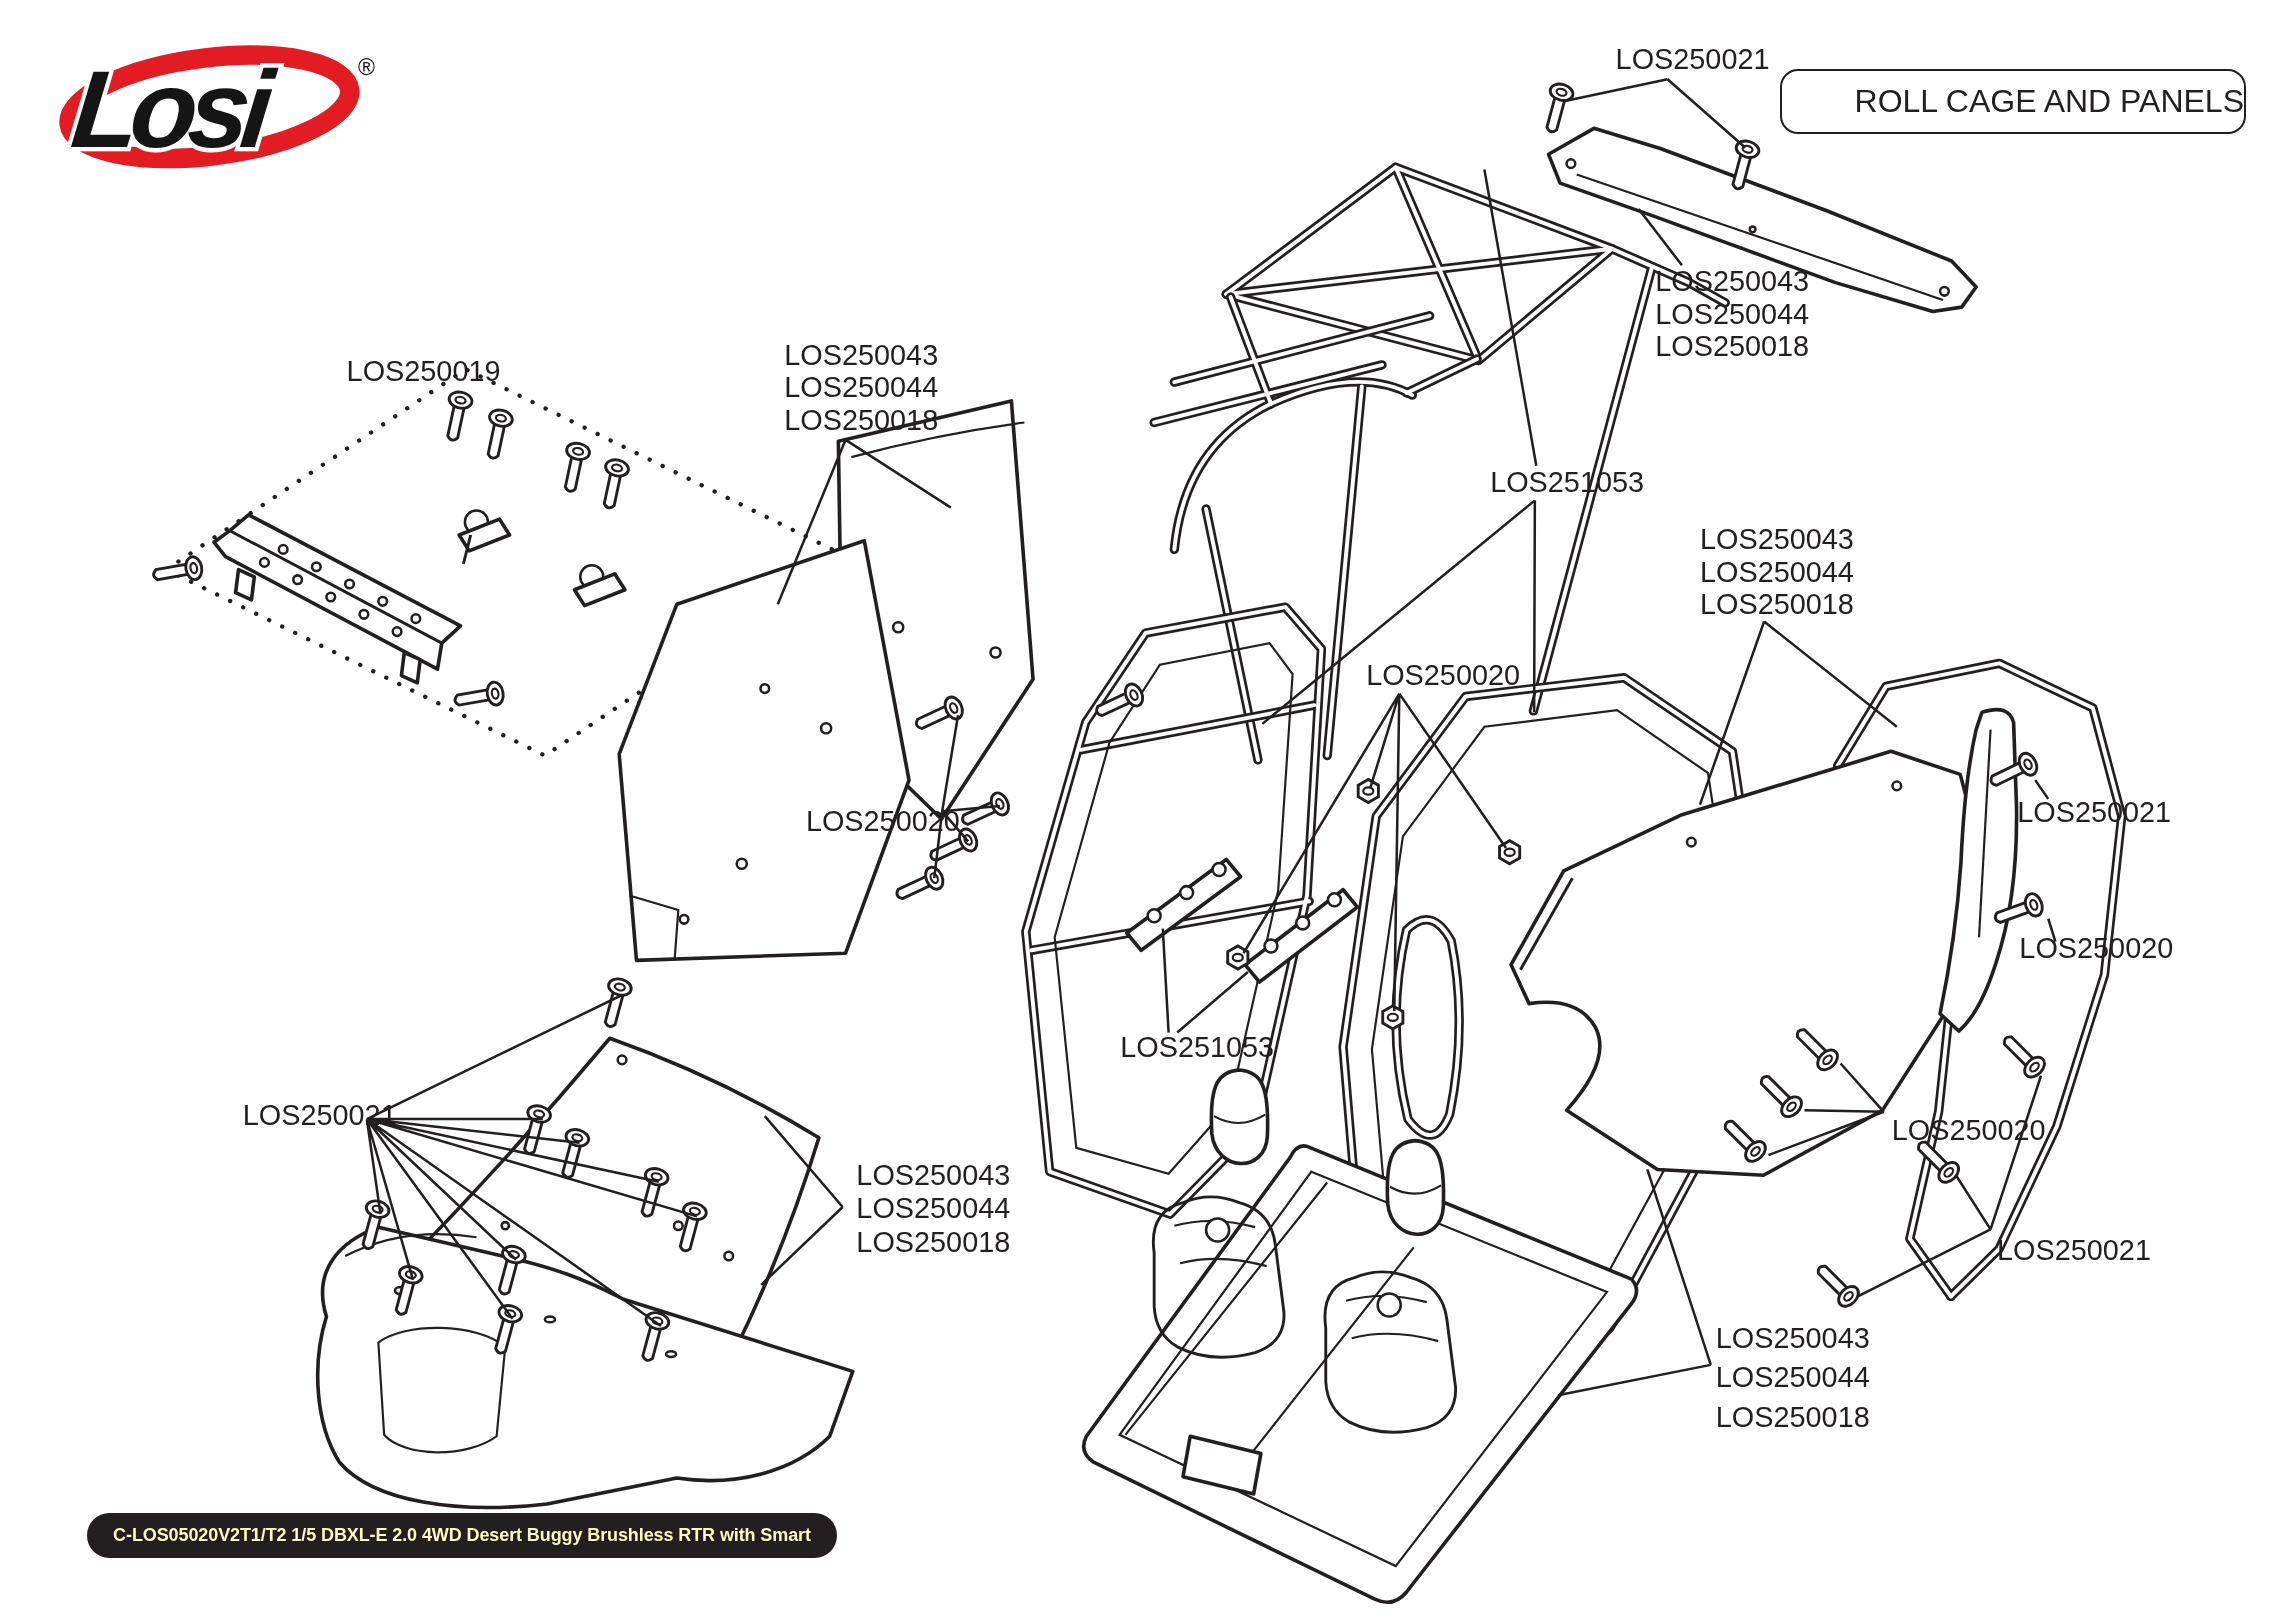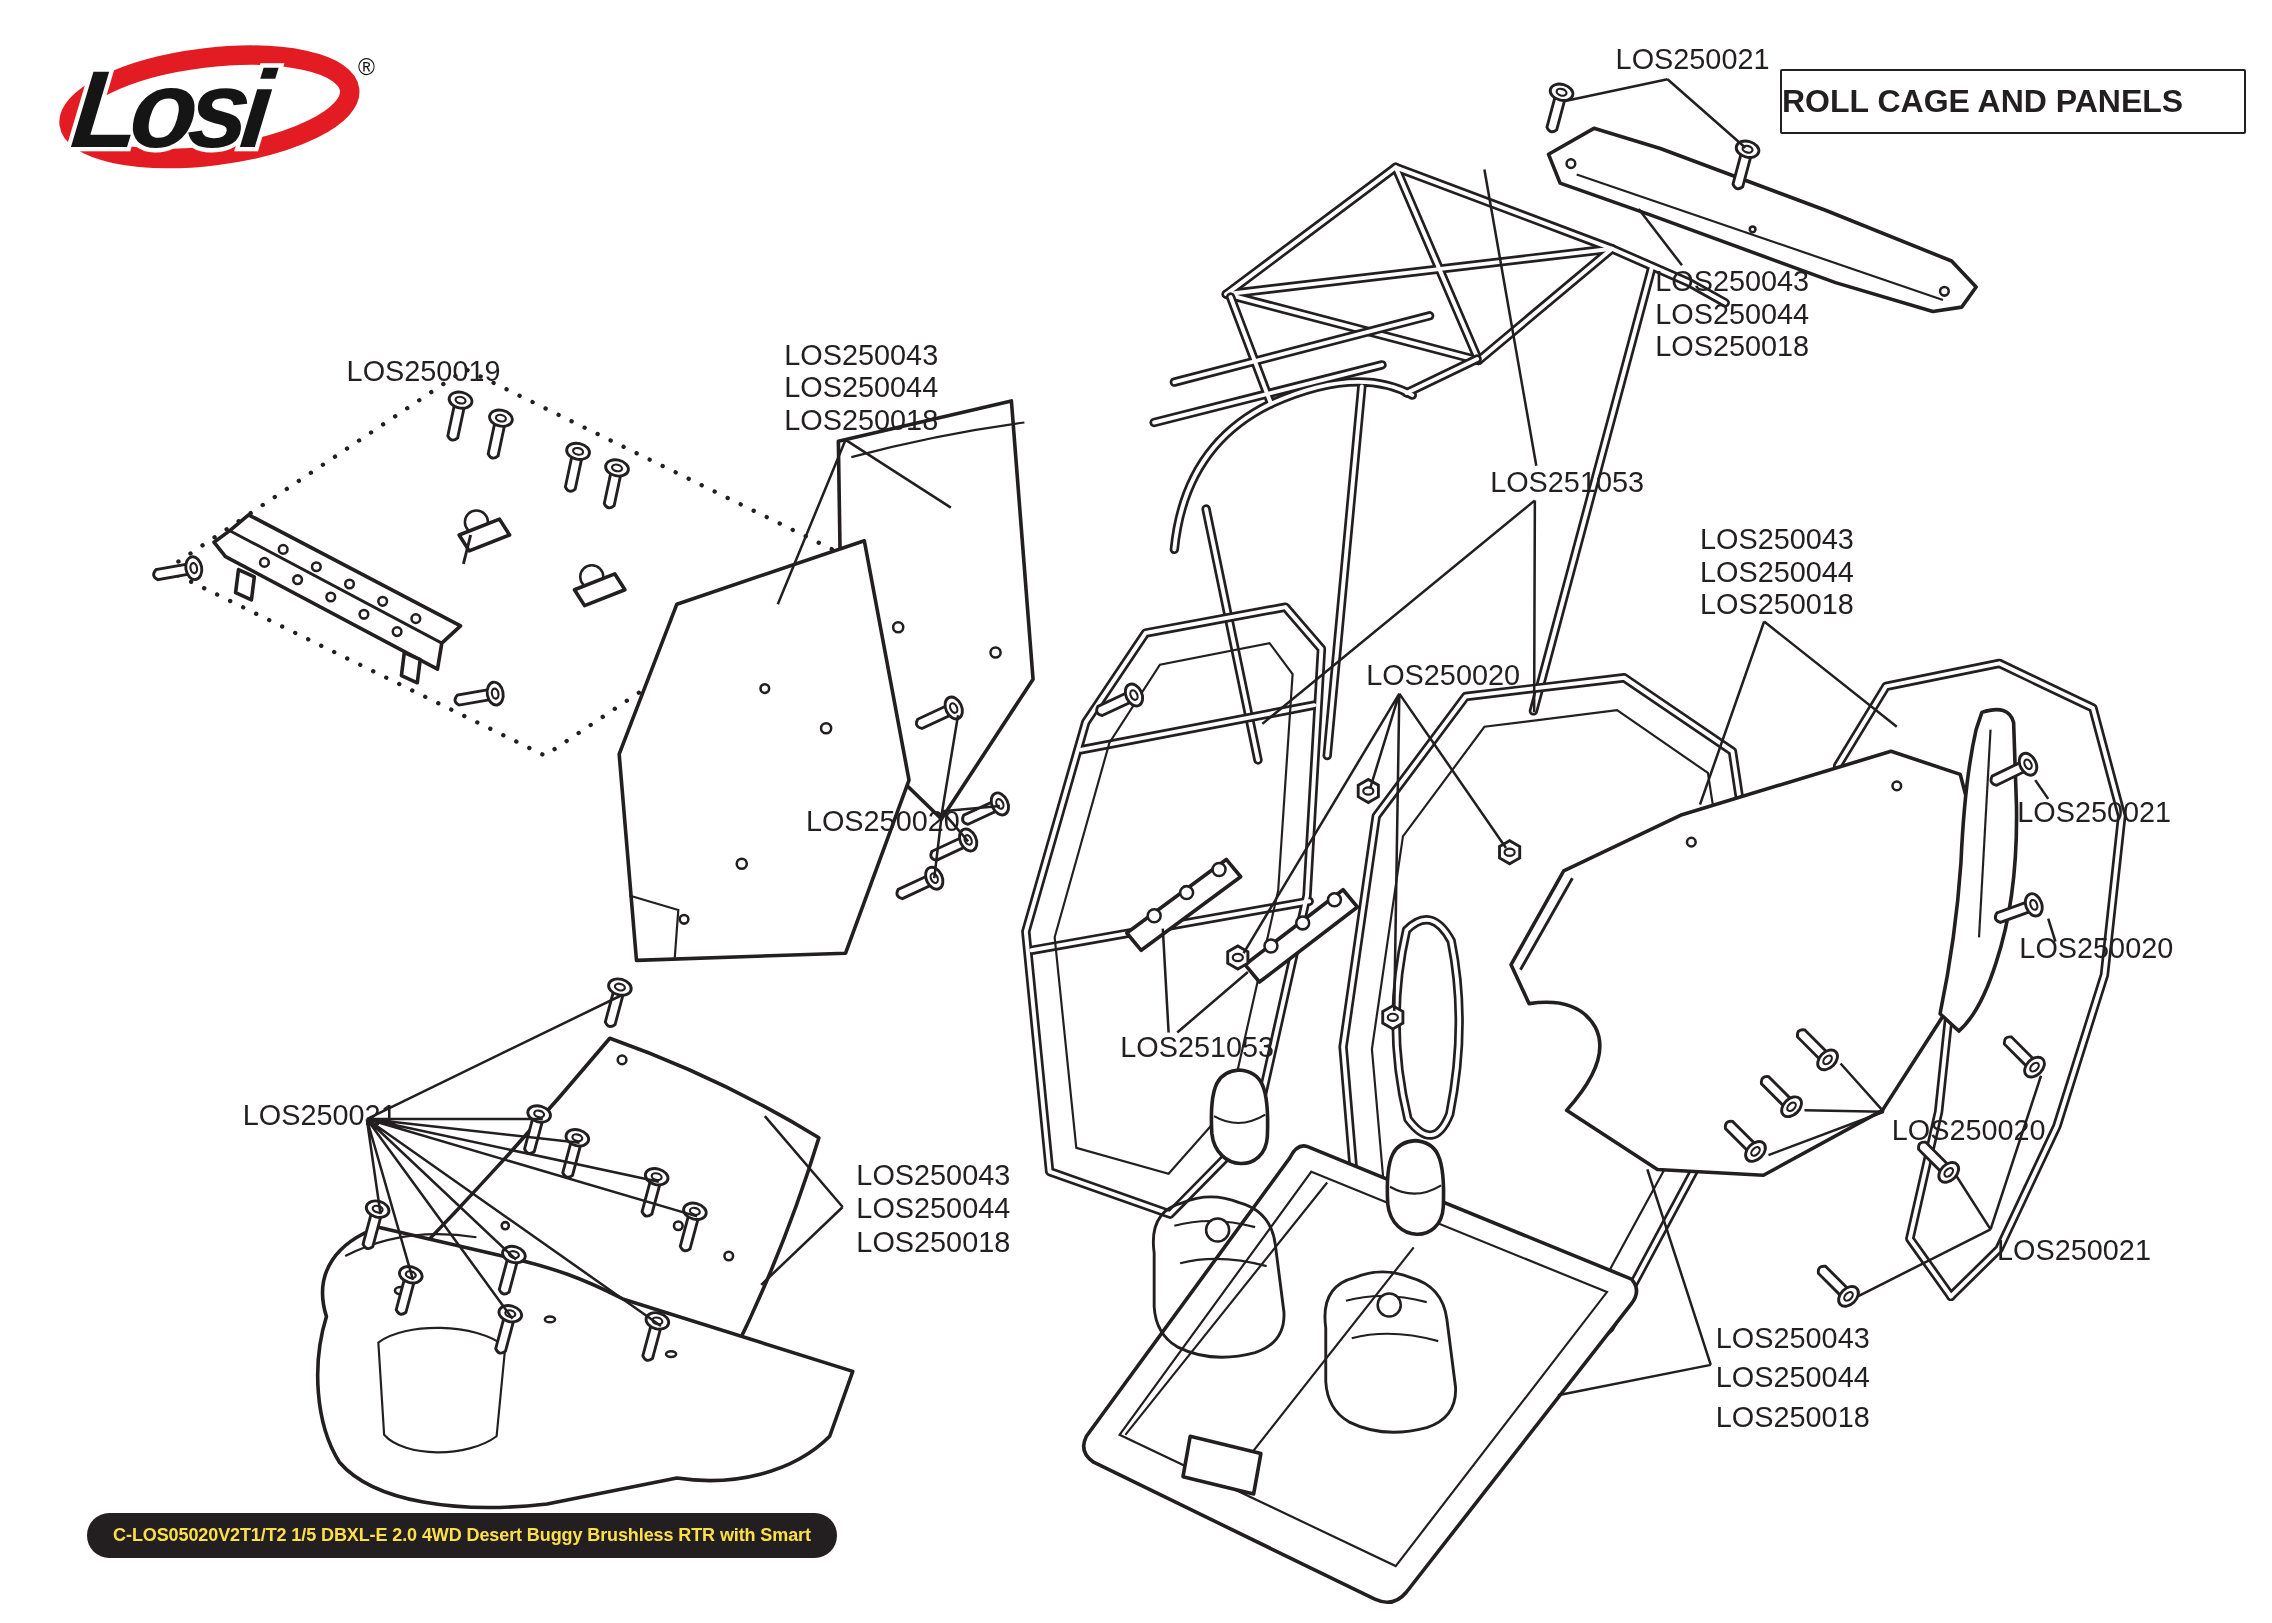--- a/index.html
+++ b/index.html
@@ -9,25 +9,25 @@
   text{font-family:"Liberation Sans",sans-serif;}
   .plabel{font-size:40px;fill:#231f20;}
   .tO{stroke:#231f20;stroke-width:13;fill:none;stroke-linecap:round;stroke-linejoin:round}
   .tI{stroke:#ffffff;stroke-width:5.5;fill:none;stroke-linecap:round;stroke-linejoin:round}
   .panel{fill:#ffffff;stroke:#231f20;stroke-width:5;stroke-linejoin:round}
   .lead{stroke:#231f20;stroke-width:3.5;fill:none}
   .thin{stroke:#231f20;stroke-width:3;fill:none}
   .detail{stroke:#231f20;stroke-width:4;fill:none}
   .hole{fill:#ffffff;stroke:#231f20;stroke-width:3.5}
   #title-box{position:absolute;left:1780px;top:69px;width:462px;height:61px;border:2.9px solid #231f20;
-             border-radius:2px;display:flex;align-items:center;justify-content:flex-start;
-             font-size:32px;font-weight:bold;white-space:nowrap;}
+             border-radius:18px;display:flex;align-items:center;justify-content:flex-end;
+             font-size:32px;font-weight:normal;white-space:nowrap;}
   #footer-badge{position:absolute;left:87px;top:1513px;width:750px;height:45px;background:#231f20;
                 border-radius:22.4px;display:flex;align-items:center;justify-content:center;
-                color:#fde047;font-weight:bold;font-size:18px;white-space:nowrap;letter-spacing:-0.1px;}
+                color:#fef9c3;font-weight:bold;font-size:18px;white-space:nowrap;letter-spacing:-0.1px;}
   #logo{position:absolute;left:40px;top:26px;width:346px;height:148px;}
 </style>
 </head>
 <body>
 
 <div id="canvas">
 
   <div id="logo">
     <svg width="346" height="148" viewBox="0 0 480 205">
       <ellipse cx="235" cy="112" rx="196" ry="68" fill="none" stroke="#e31c23" stroke-width="27" transform="rotate(-7 235 112)"></ellipse>

